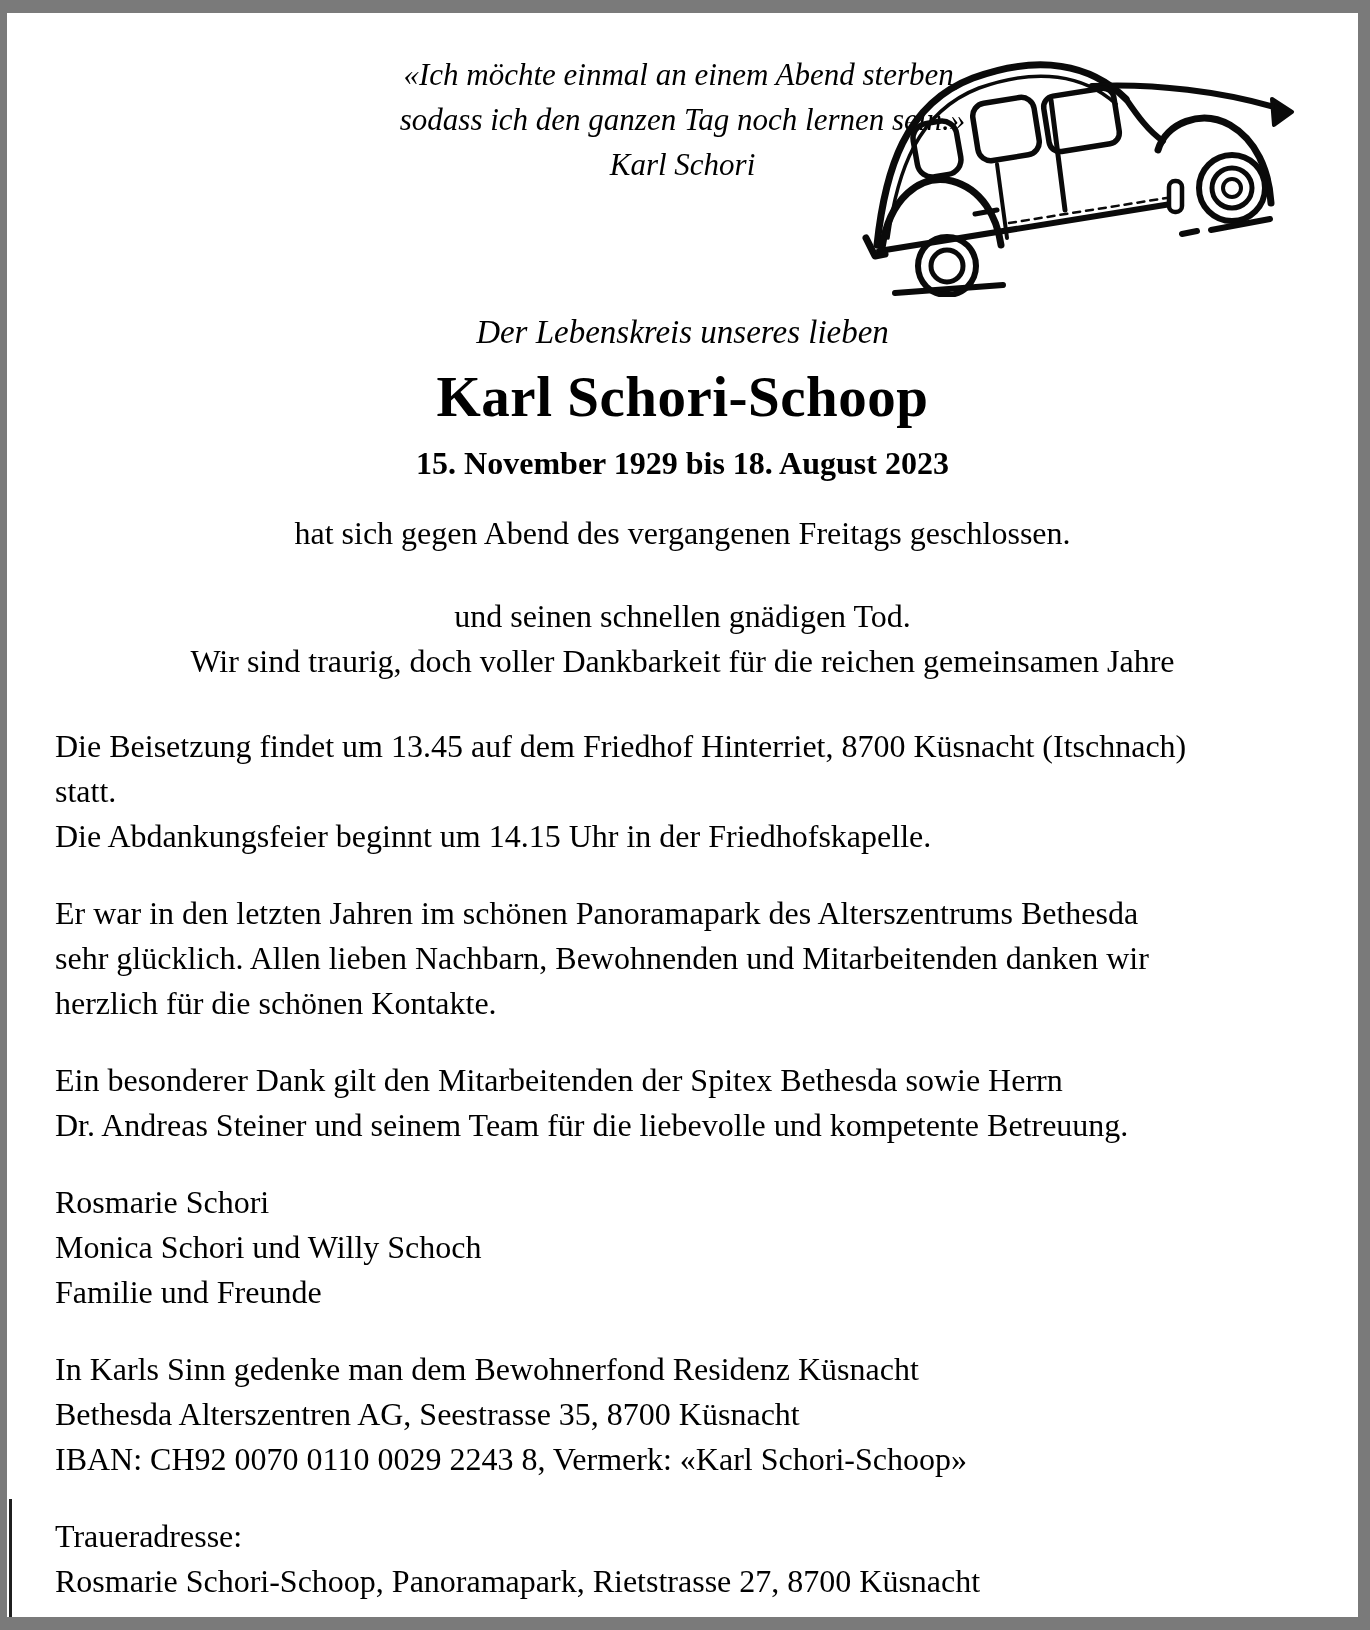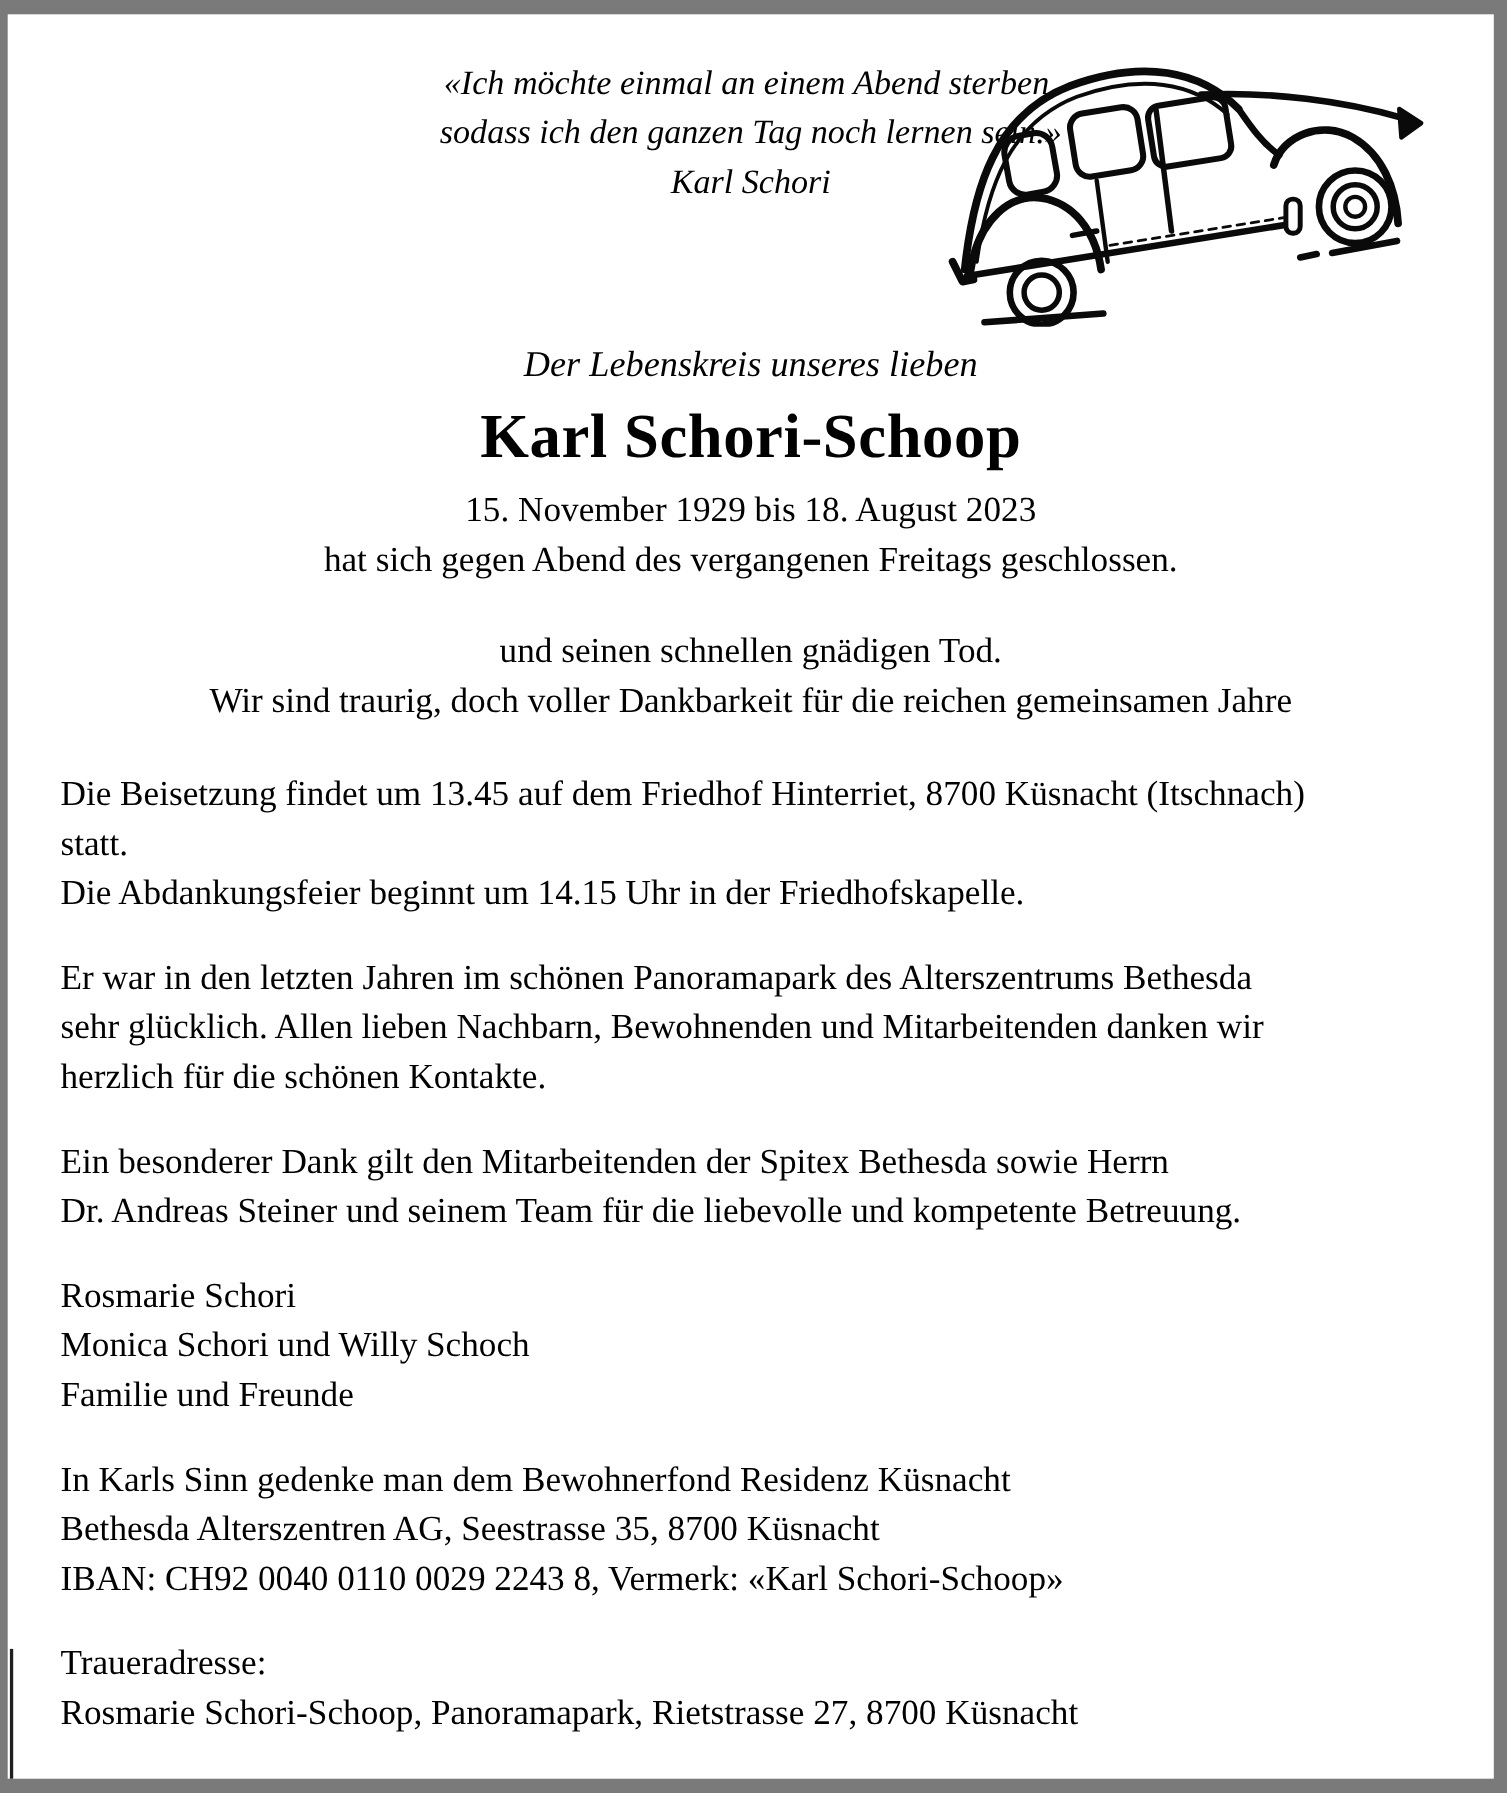--- a/index.html
+++ b/index.html
@@ -41,22 +41,22 @@
     line-height: 45px;
   }
   .intro { margin-top: 123px; font-size: 33px; font-style: italic; }
   .name {
     font-size: 57px;
     font-weight: bold;
     line-height: 68px;
     margin: 8px 0 0 0;
     letter-spacing: 0.5px;
   }
-  .dates { margin-top: 10px; }
-  .closing { }
+  .dates { margin-top: 10px; font-weight: bold; }
+  .closing { margin-top: 25px; }
   .gratitude { margin-top: 38px; }
   .bodytext {
     font-size: 32px;
     line-height: 45px;
     margin-top: 40px;
     text-align: left;
   }
   .para { margin: 0 0 16px 0; }
   .para:last-child { margin-bottom: 0; }
 </style>
@@ -158,21 +158,21 @@
       </p>
       <div>Rosmarie Schori</div>
       <div>Monica Schori und Willy Schoch</div>
       <div>Familie und Freunde</div>
     <p></p>
 
     <p class="para">
       </p>
       <div>In Karls Sinn gedenke man dem Bewohnerfond Residenz Küsnacht</div>
       <div>Bethesda Alterszentren AG, Seestrasse 35, 8700 Küsnacht</div>
-      <div>IBAN: CH92 0040 0110 0029 2243 8, Vermerk: «Karl Schori-Schoop»</div>
+      <div>IBAN: CH92 0070 0110 0029 2243 8, Vermerk: «Karl Schori-Schoop»</div>
     <p></p>
 
     <p class="para">
       </p>
       <div>Traueradresse:</div>
       <div>Rosmarie Schori-Schoop, Panoramapark, Rietstrasse 27, 8700 Küsnacht</div>
     <p></p>
 
   </div>
 </div>

